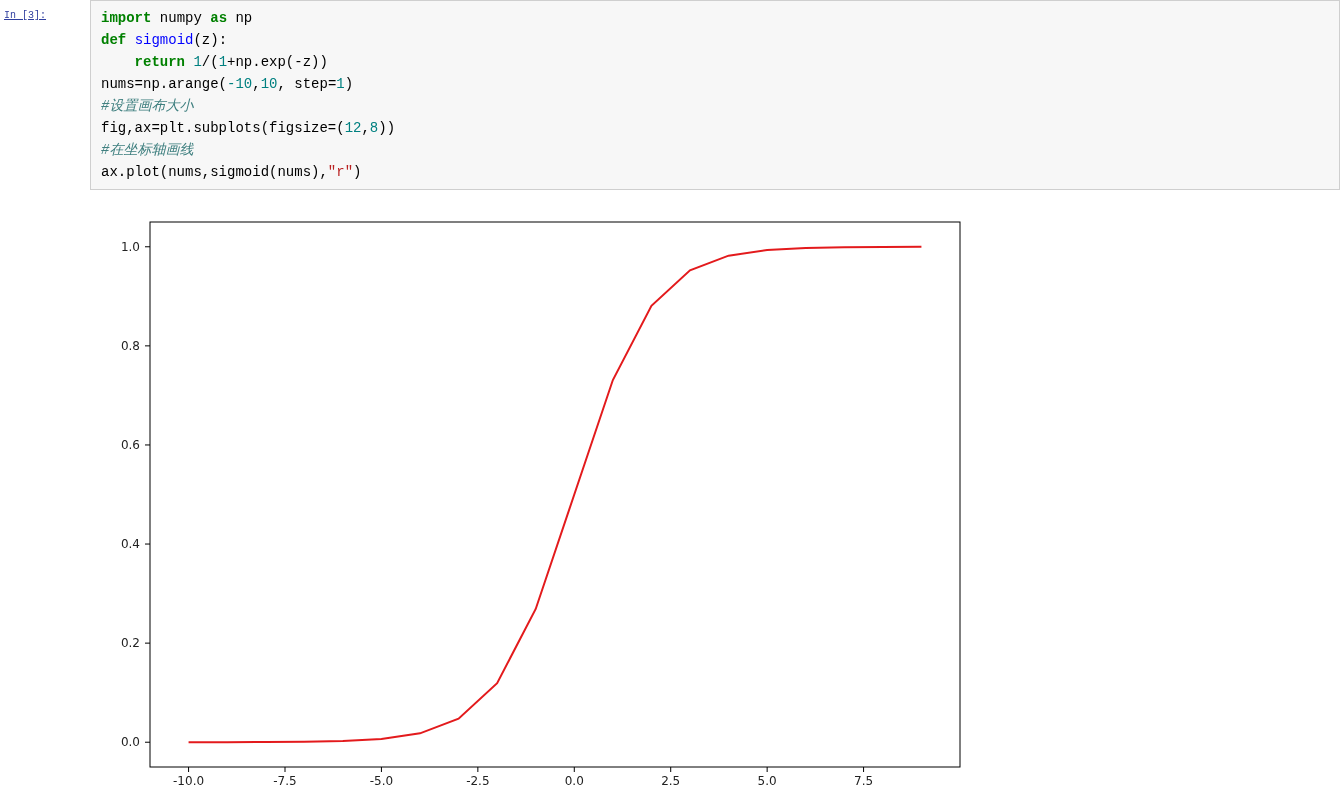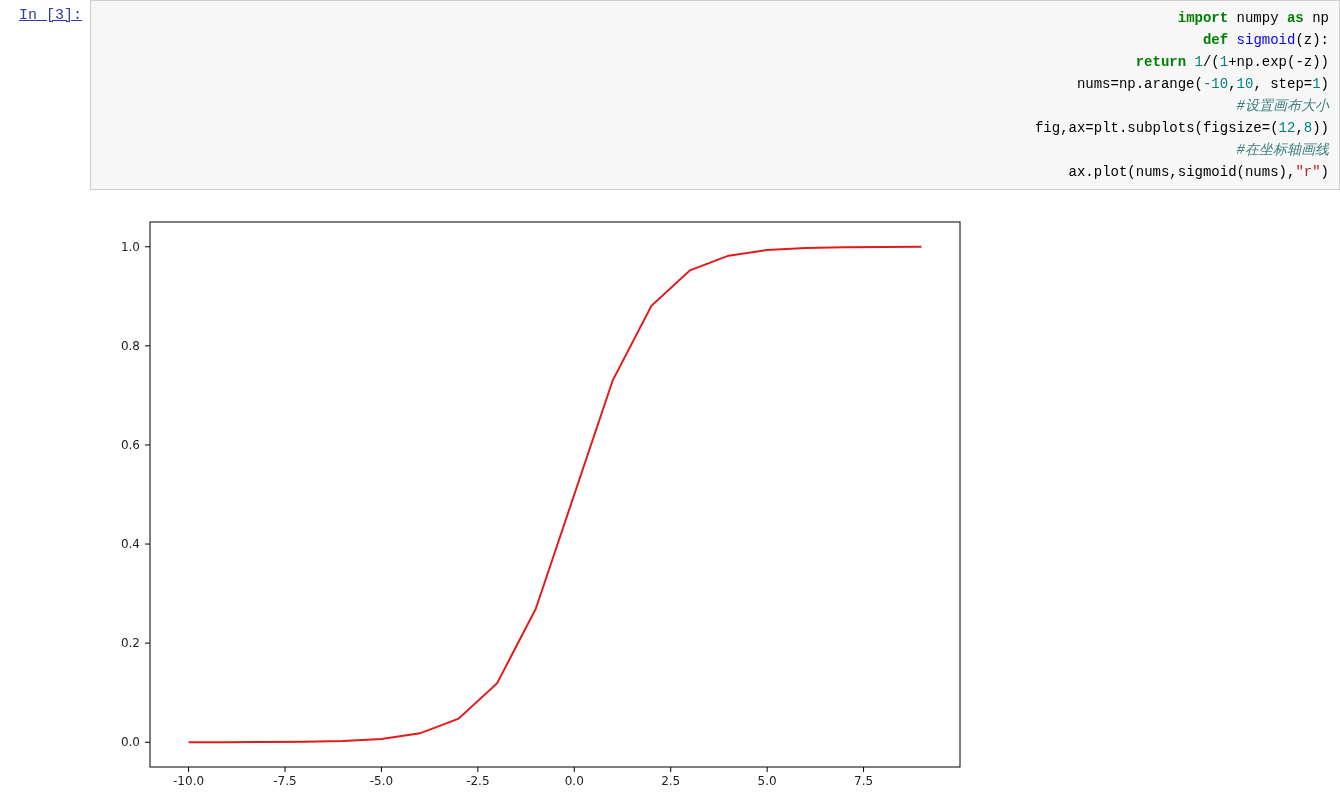--- a/index.html
+++ b/index.html
@@ -1,22 +1,22 @@
 <!DOCTYPE html>
 <html><head>
   <meta charset="utf-8">
   <style>
     * { box-sizing: border-box; margin: 0; padding: 0; }
     body { font-family: "Helvetica Neue", Arial, sans-serif; background: #fff; font-size: 13px; color: #000; }
     .notebook { width: 1340px; }
     .cell { display: flex; align-items: flex-start; }
-    .prompt { width: 90px; flex-shrink: 0; text-align: right; padding: 6px 8px 6px 4px; font-family: Consolas, "Courier New", monospace; font-size: 15px; line-height: 20px; text-decoration: underline; }
+    .prompt { width: 90px; flex-shrink: 0; text-align: left; padding: 6px 8px 6px 4px; font-family: Consolas, "Courier New", monospace; font-size: 10px; line-height: 20px; text-decoration: underline; }
     .prompt-in { color: #303F9F; }
     .prompt-out { color: #D84315; }
-    .code-area { flex: 1; background: #f7f7f7; border: 1px solid #cfcfcf; padding: 6px 10px; font-family: Consolas, "Courier New", monospace; font-size: 14px; line-height: 22px; white-space: pre; overflow-x: auto; text-align: right; }
+    .code-area { flex: 1; background: #f7f7f7; border: 1px solid #cfcfcf; padding: 6px 10px; font-family: Consolas, "Courier New", monospace; font-size: 14px; line-height: 22px; white-space: pre; overflow-x: auto; }
     .output-area { flex: 1; padding: 6px 10px; font-family: Consolas, "Courier New", monospace; font-size: 14px; line-height: 20px; color: #333; }
     .k-kw { color: #008000; font-weight: bold; }     
     .k-name { color: #0000ff; }                      
     .k-num { color: #008080; }                        
     .k-str { color: #ba2121; }                       
     .k-cmt { color: #408080; font-style: italic; }   
     .k-id  { color: #000; }
     .chart-wrap { padding-left: 90px; padding-top: 10px; }
     svg { background:#fff; display:block; }
     .axis-line { stroke: #000; stroke-width: 1; fill: none; }

